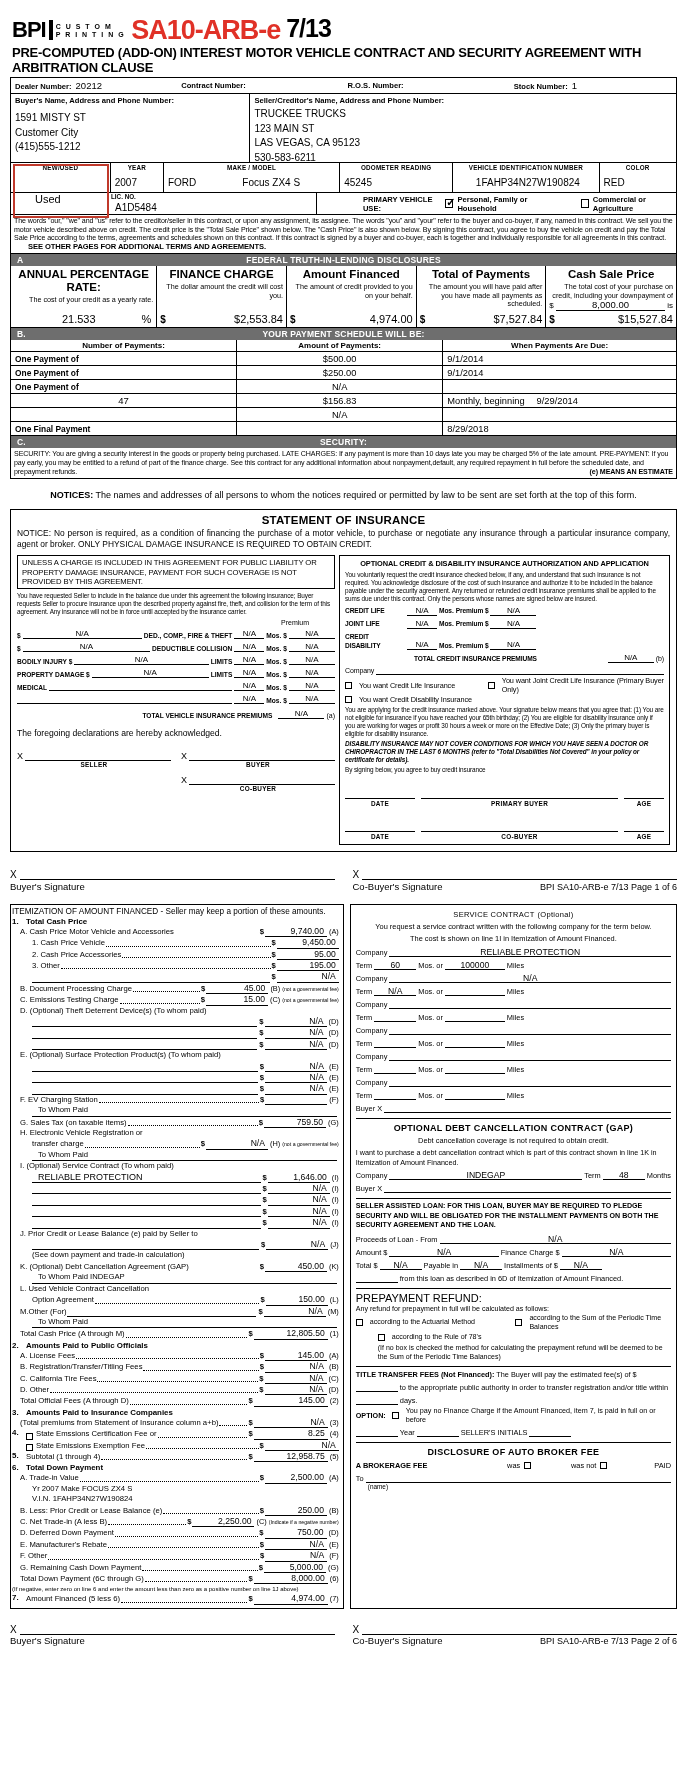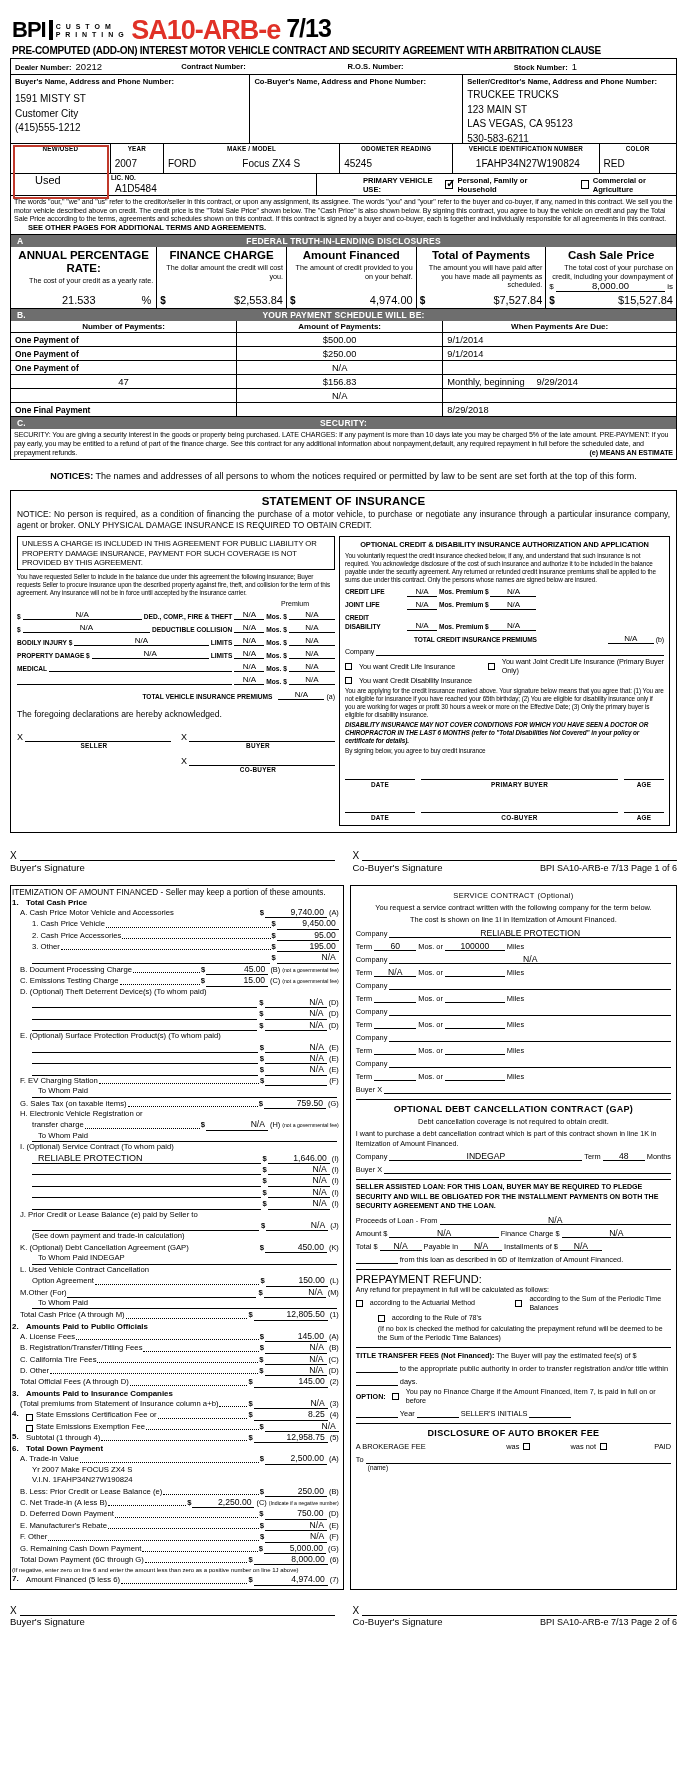--- a/index.html
+++ b/index.html
@@ -13,21 +13,21 @@
   }
   .page { width:687px; padding: 8px 10px 0 10px; }
 
   
   .hdr { display:flex; align-items:flex-end; gap:6px; margin: 6px 0 2px 2px; }
   .bpi { font-weight:bold; font-size:22px; letter-spacing:-1px; font-family:"Liberation Sans", sans-serif; }
   .bpi-bar { display:inline-block; width:4px; height:20px; background:#000; margin:0 3px; vertical-align:-3px;}
   .cp { display:inline-block; font-size:7px; line-height:8.5px; font-weight:bold; letter-spacing:1.5px; }
   .formno { color:#e03127; font-weight:bold; font-size:27px; letter-spacing:-1px; line-height:26px;}
   .formrev { color:#000; font-weight:bold; font-size:25px; letter-spacing:-1px;}
-  .subtitle { font-weight:bold; font-size:10px; letter-spacing:-0.25px; margin:2px 0 2px 2px; }
+  .subtitle { font-weight:bold; font-size:13px; letter-spacing:-0.25px; margin:2px 0 2px 2px; }
   .lbl { font-size:7.6px; font-weight:bold; }
   .val { font-size:9.5px; font-family:"Liberation Sans",sans-serif; }
 
   
   .dealerrow { display:flex; border:1px solid #000; border-bottom:none; height:16px; align-items:center;}
   .dealerrow > div { flex:1; padding-left:4px; display:flex; align-items:baseline; gap:4px;}
 
   
   .namesrow { display:flex; border:1px solid #000; height:70px; }
   .namesrow > div { padding:2px 4px; border-right:1px solid #000; }
@@ -192,23 +192,20 @@
 
   <div class="namesrow">
     <div class="nm1">
       <div class="lbl">Buyer's Name, Address and Phone Number:</div>
       <div class="addr">
         <div>1591 MISTY ST</div>
         <div>Customer City</div>
         <div>(415)555-1212</div>
       </div>
     </div>
-    <div class="nm2">
-      <div class="lbl">Co-Buyer's Name, Address and Phone Number:</div>
-    </div>
     <div class="nm3">
       <div class="lbl">Seller/Creditor's Name, Address and Phone Number:</div>
       <div class="addr" style="margin-top:2px">
         <div>TRUCKEE TRUCKS</div>
         <div>123 MAIN  ST</div>
         <div>LAS VEGAS, CA 95123</div>
         <div>530-583-6211</div>
       </div>
     </div>
   </div>
@@ -1109,21 +1106,21 @@
           <span>Year</span>
           <span class="u s"></span>
           <span>SELLER'S INITIALS</span>
           <span class="u s"></span>
         </div>
       </div>
 
       <div class="rc-sec">
         <div class="rc-h">DISCLOSURE OF AUTO BROKER FEE</div>
         <div class="ckrow" style="font-size:7.4px;margin-top:4px;align-items:center">
-          <span style="font-weight:normal">A BROKERAGE FEE</span>
+          <span style="font-weight:bold">A BROKERAGE FEE</span>
           <span style="flex:1"></span>
           <span>was</span>
           <span class="ckb"></span>
           <span style="flex:0.4"></span>
           <span>was not</span>
           <span class="ckb"></span>
           <span style="flex:0.5"></span>
           <span>PAID</span>
         </div>
         <div class="rc-line">

